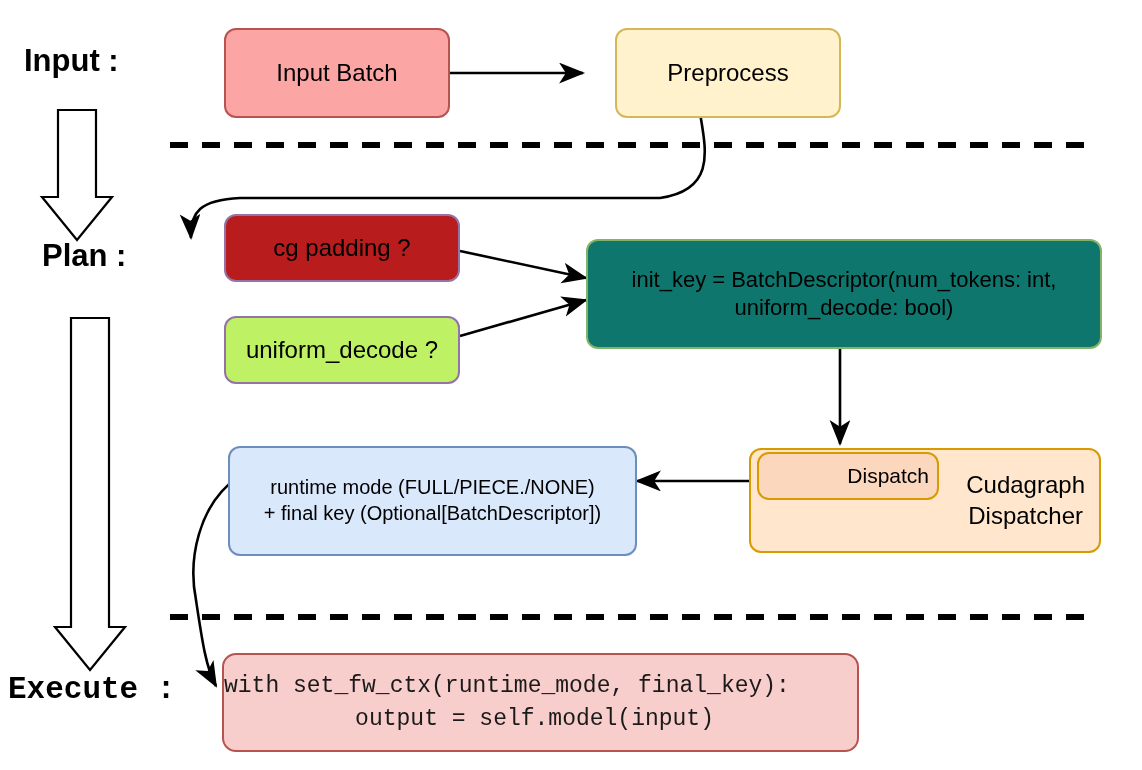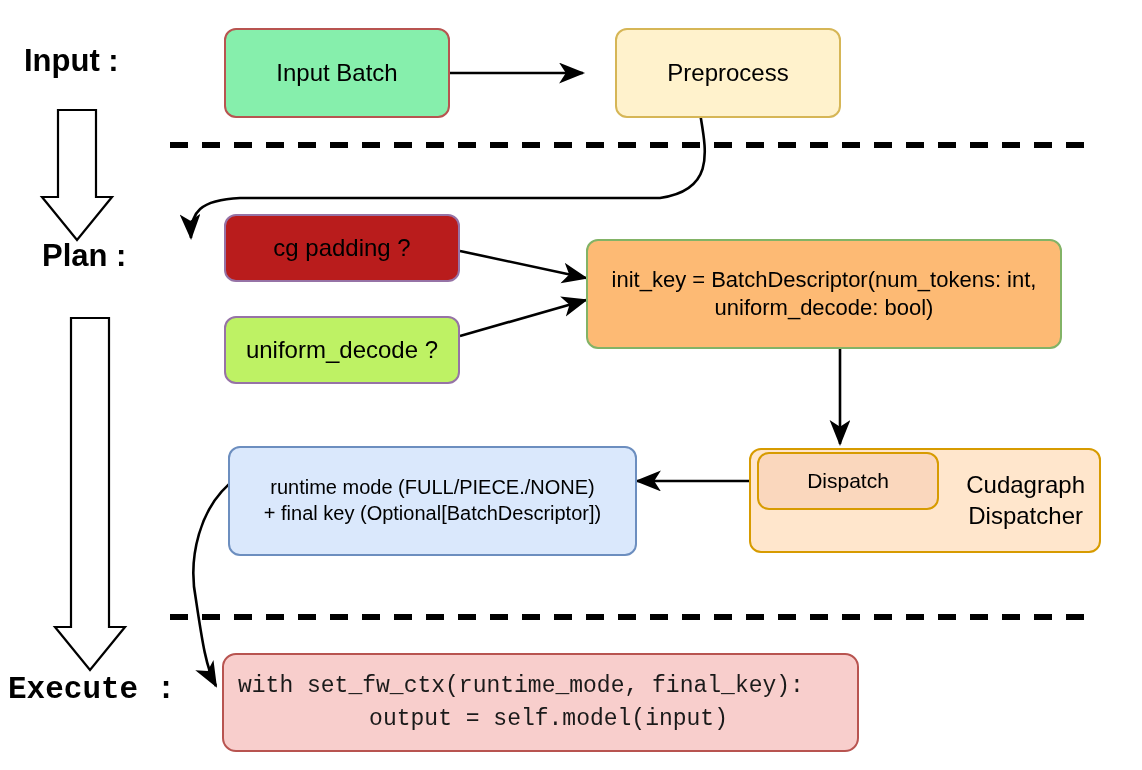--- a/index.html
+++ b/index.html
@@ -56,21 +56,21 @@
     align-items: center;
     border-radius: 14px;
   }
   .code-text {
     display: block;
     font-family: "Liberation Mono", "DejaVu Sans Mono", monospace;
     font-size: 23px;
     line-height: 1.42;
     white-space: pre;
     color: #1a1a1a;
-    padding-left: 14px;
+    padding-left: 0;
   }
 </style>
 </head>
 <body>
 
 <div id="canvas">
 
   <div class="stage-label" style="left:24px; top:43px;">Input :</div>
 
   <div class="stage-label" style="left:42px; top:238px;">Plan :</div>
@@ -104,52 +104,52 @@
 
     <line x1="460" y1="336" x2="586" y2="300" stroke="#000000" stroke-width="2.6" marker-end="url(#ah)"></line>
 
     <line x1="840" y1="348" x2="840" y2="444" stroke="#000000" stroke-width="2.6" marker-end="url(#ah)"></line>
 
     <line x1="758" y1="481" x2="637" y2="481" stroke="#000000" stroke-width="2.6" marker-end="url(#ah)"></line>
 
     <path d="M 238,477 C 198,505 188,560 196,600 C 202,640 206,668 216,686" fill="none" stroke="#000000" stroke-width="2.6" marker-end="url(#ah)"></path>
   </svg>
 
-  <div class="node" style="left:224px; top:28px; width:226px; height:90px; background:#86efac; border-color:#b85450; font-size:24px;">
+  <div class="node" style="left:224px; top:28px; width:226px; height:90px; background:#fca5a5; border-color:#b85450; font-size:24px;">
     <span class="node-text">Input Batch</span>
   </div>
 
   <div class="node" style="left:583px; top:28px; width:226px; height:90px; background:#fff2cc; border-color:#d6b656; font-size:24px;margin-left:32px;">
     <span class="node-text">Preprocess</span>
   </div>
 
   <div class="node" style="left:224px; top:214px; width:236px; height:68px; background:#b91c1c; border-color:#9673a6; font-size:24px;">
     <span class="node-text">cg padding ?</span>
   </div>
 
   <div class="node" style="left:224px; top:316px; width:236px; height:68px; background:#bef264; border-color:#9673a6; font-size:24px;">
     <span class="node-text">uniform_decode ?</span>
   </div>
 
-  <div class="node" style="left:586px; top:239px; width:476px; height:110px; background:#fdba74; border-color:#82b366; font-size:22px;">
+  <div class="node" style="left:586px; top:239px; width:516px; height:110px; background:#0f766e; border-color:#82b366; font-size:22px;">
     <span class="node-text">init_key = BatchDescriptor(num_tokens: int,
 uniform_decode: bool)</span>
   </div>
 
   <div class="node" style="left:749px; top:448px; width:352px; height:105px; background:#ffe6cc; border-color:#d79b00; font-size:24px; justify-content:flex-end; align-items:center;">
     <span class="node-text" style="padding-right:14px;">Cudagraph
 Dispatcher</span>
   </div>
 
   <div class="node" style="left:228px; top:446px; width:409px; height:110px; background:#dae8fc; border-color:#6c8ebf; font-size:20px;">
     <span class="node-text">runtime mode (FULL/PIECE./NONE)
 + final key (Optional[BatchDescriptor])</span>
   </div>
 
-  <div class="node" style="left:757px; top:452px; width:182px; height:58px; background:#fad7bd; border-color:#d79b00; font-size:21px;">
+  <div class="node" style="left:757px; top:452px; width:182px; height:48px; background:#fad7bd; border-color:#d79b00; font-size:21px;justify-content:flex-end;">
     <span class="node-text">Dispatch</span>
   </div>
 
   <div class="node code" style="left:222px; top:653px; width:637px; height:99px; background:#f8cecc; border-color:#b85450;">
     <span class="code-text">with set_fw_ctx(runtime_mode, final_key):
     output = self.model(input)</span>
   </div>
 
 </div>
 

